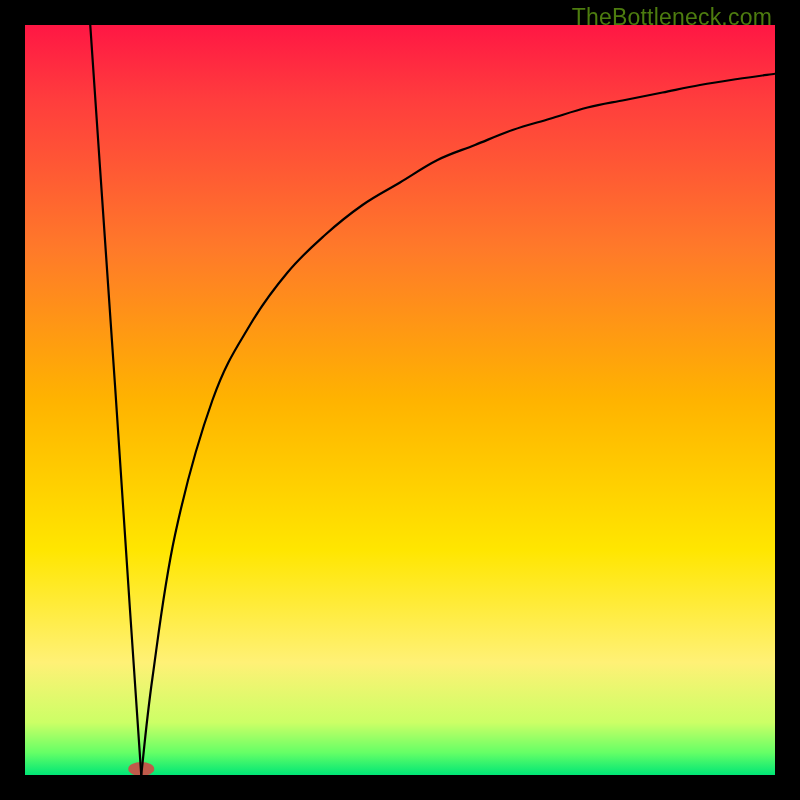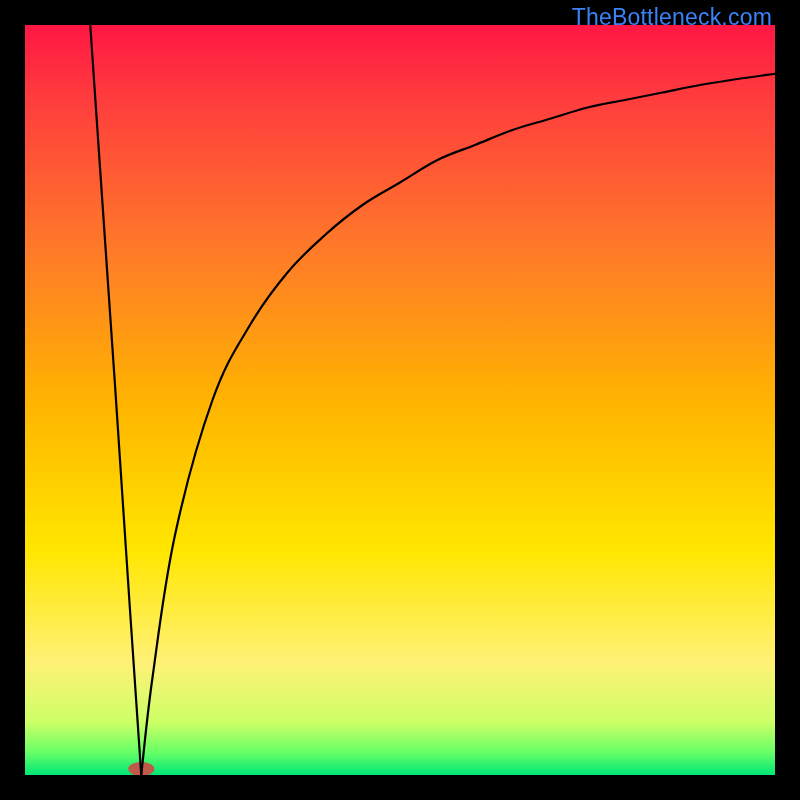--- a/index.html
+++ b/index.html
@@ -15,21 +15,21 @@
     position: absolute;
     left: 25px;
     top: 25px;
     width: 750px;
     height: 750px;
   }
   .watermark {
     position: absolute;
     top: 4px;
     right: 28px;
-    color: #3b82f6;
+    color: #4d7c0f;
     font-size: 23px;
     font-weight: 400;
     letter-spacing: 0.2px;
   }
   svg {
     display: block;
   }
 </style>
 </head>
 <body>

